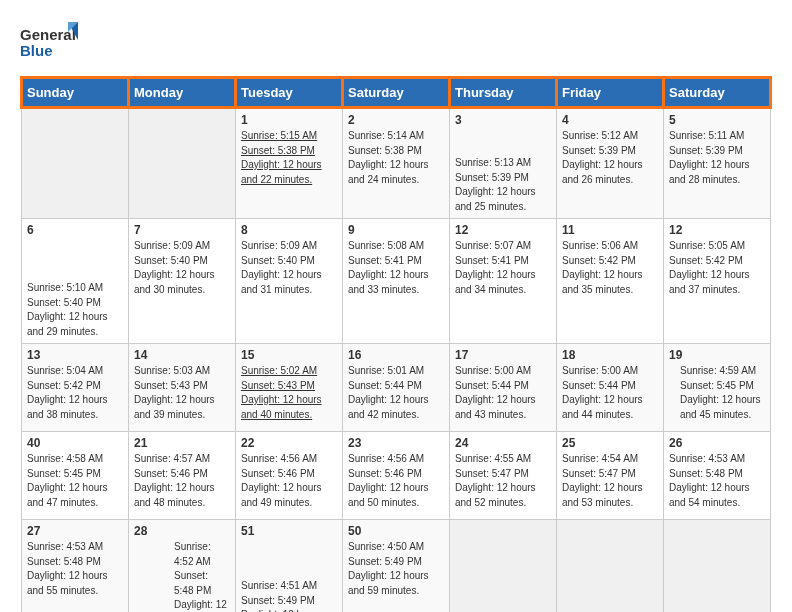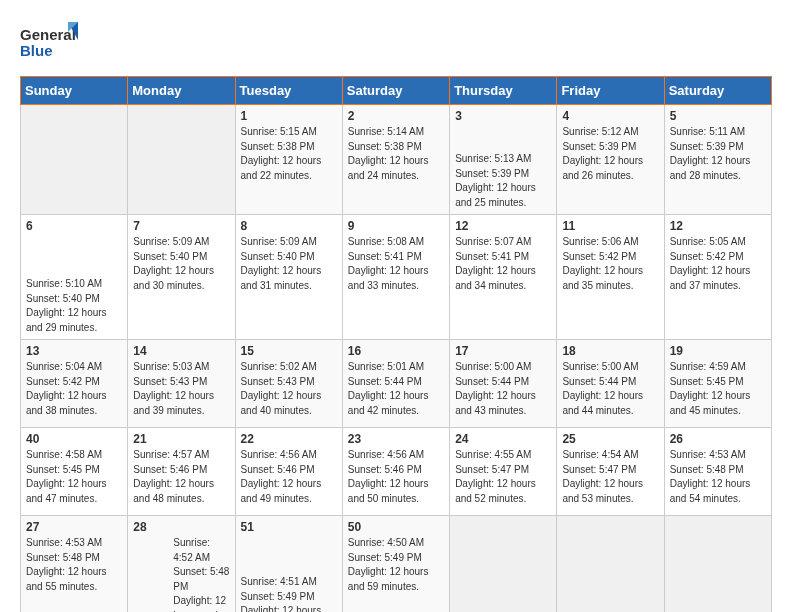--- a/index.html
+++ b/index.html
@@ -41,21 +41,21 @@
       border-collapse: collapse;
       table-layout: fixed;
     }
     thead tr th {
       background-color: #2a6db5;
       color: #fff;
       font-size: 13px;
       font-weight: bold;
       padding: 6px 4px;
       text-align: left;
-      border: 1px solid #f97316;
+      border: 3px solid #f97316;
     }
     tbody tr td {
       vertical-align: top;
       border: 1px solid #ccc;
       padding: 4px 5px;
       font-size: 10.5px;
       color: #333;
       height: 88px;
     }
     .day-num {
@@ -109,21 +109,21 @@
           <th>Friday</th>
           <th>Saturday</th>
         </tr>
     </thead>
     <tbody id="calendar-body">
     <tr>
           <td class="empty"></td>
           <td class="empty"></td>
           <td>
             <div class="day-num">1</div>
-            <div class="day-info" style="white-space: pre-line;">Sunrise: 5:15 AM
+            <div class="day-info" style="white-space: pre-line; text-decoration: underline;">Sunrise: 5:15 AM
 Sunset: 5:38 PM
 Daylight: 12 hours and 22 minutes.</div>
           </td>
           <td>
             <div class="day-num">2</div>
             <div class="day-info" style="white-space: pre-line;">Sunrise: 5:14 AM
 Sunset: 5:38 PM
 Daylight: 12 hours and 24 minutes.</div>
           </td>
           <td>
@@ -197,21 +197,21 @@
 Daylight: 12 hours and 38 minutes.</div>
           </td>
           <td>
             <div class="day-num">14</div>
             <div class="day-info" style="white-space: pre-line;">Sunrise: 5:03 AM
 Sunset: 5:43 PM
 Daylight: 12 hours and 39 minutes.</div>
           </td>
           <td>
             <div class="day-num">15</div>
-            <div class="day-info" style="white-space: pre-line;">Sunrise: 5:02 AM
+            <div class="day-info" style="white-space: pre-line; text-decoration: underline;">Sunrise: 5:02 AM
 Sunset: 5:43 PM
 Daylight: 12 hours and 40 minutes.</div>
           </td>
           <td>
             <div class="day-num">16</div>
             <div class="day-info" style="white-space: pre-line;">Sunrise: 5:01 AM
 Sunset: 5:44 PM
 Daylight: 12 hours and 42 minutes.</div>
           </td>
           <td>
@@ -221,21 +221,21 @@
 Daylight: 12 hours and 43 minutes.</div>
           </td>
           <td>
             <div class="day-num">18</div>
             <div class="day-info" style="white-space: pre-line;">Sunrise: 5:00 AM
 Sunset: 5:44 PM
 Daylight: 12 hours and 44 minutes.</div>
           </td>
           <td>
             <div class="day-num">19</div>
-            <div class="day-info" style="white-space: pre-line;">Sunrise: 4:59 AM
+            <div class="day-info" style="white-space: pre-line; margin-left: 11px;">Sunrise: 4:59 AM
 Sunset: 5:45 PM
 Daylight: 12 hours and 45 minutes.</div>
           </td>
         </tr>
         <tr>
           <td>
             <div class="day-num">40</div>
             <div class="day-info" style="white-space: pre-line;">Sunrise: 4:58 AM
 Sunset: 5:45 PM
 Daylight: 12 hours and 47 minutes.</div>

